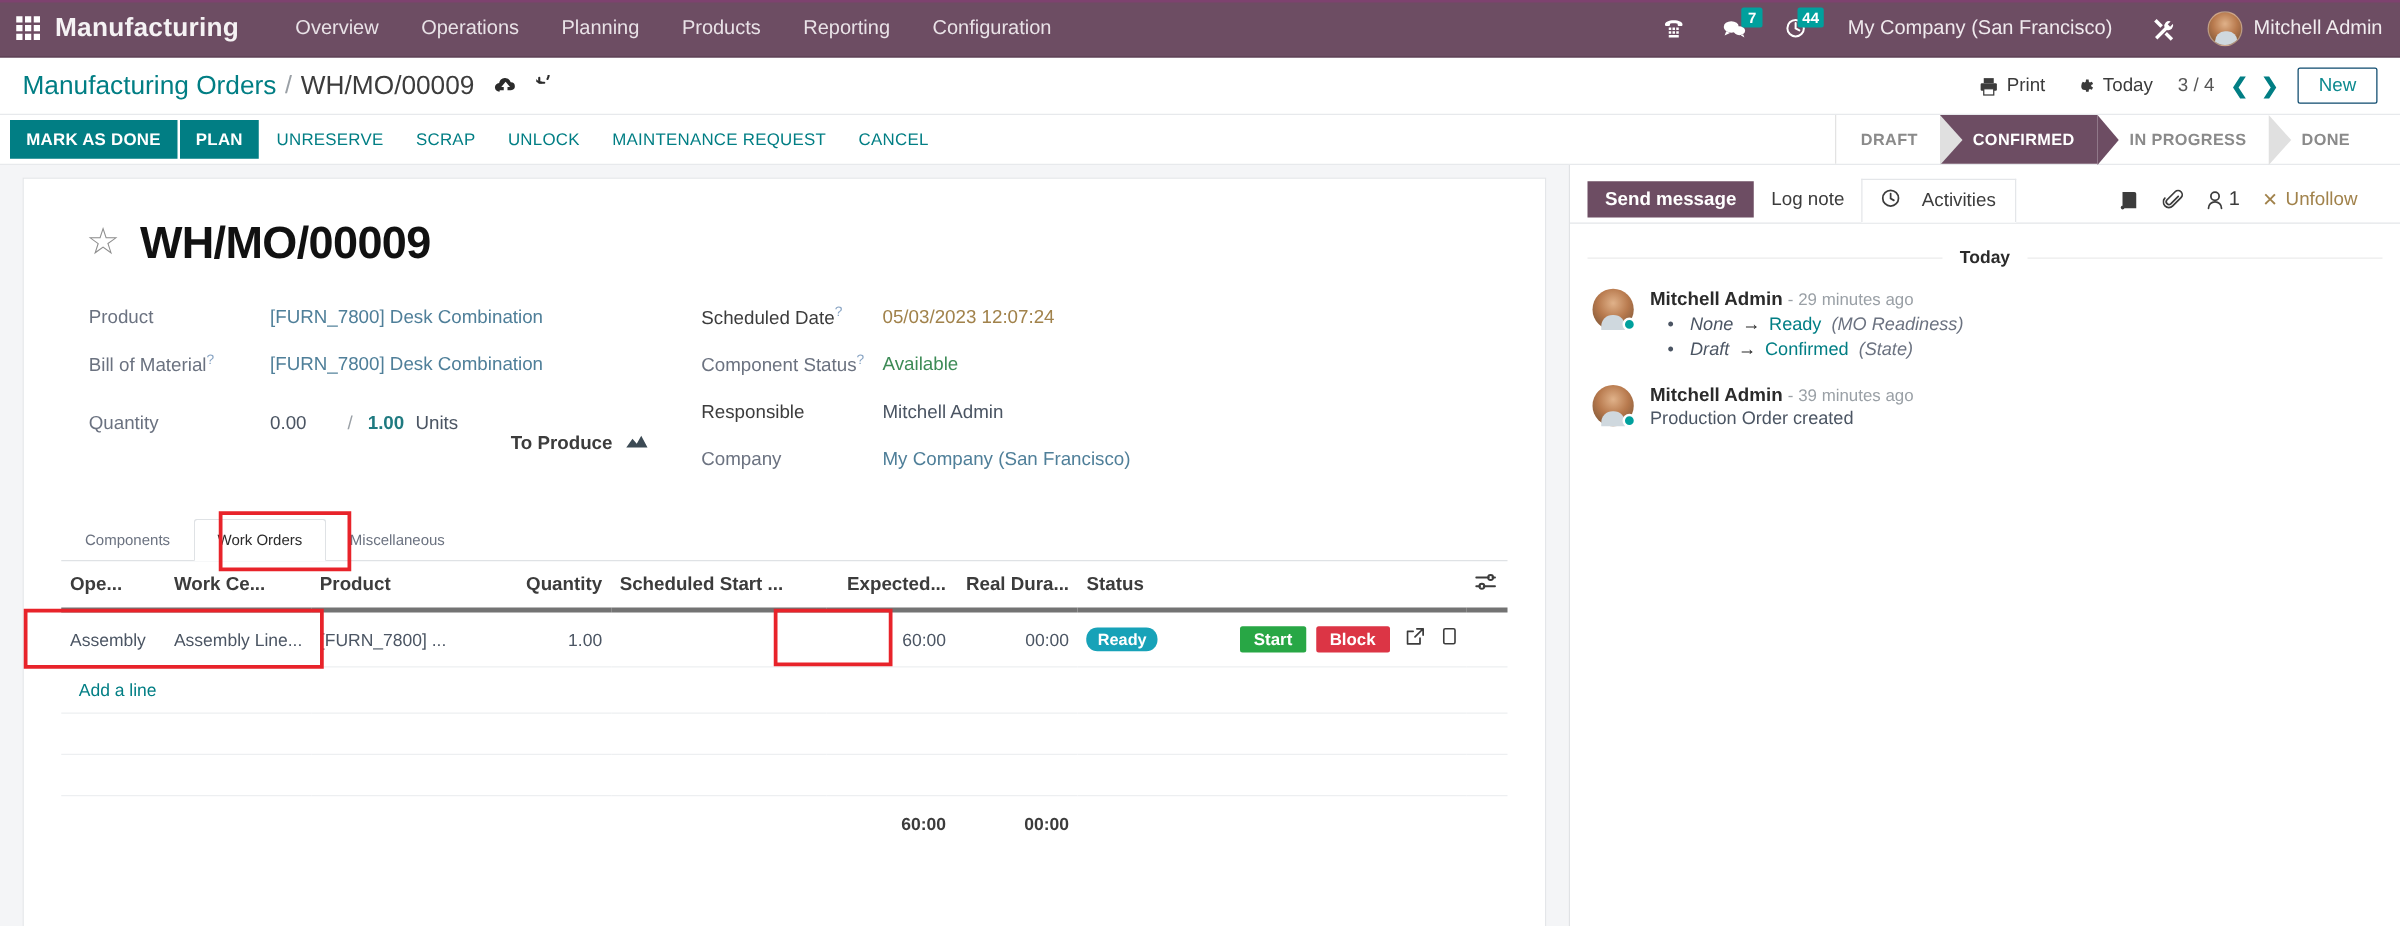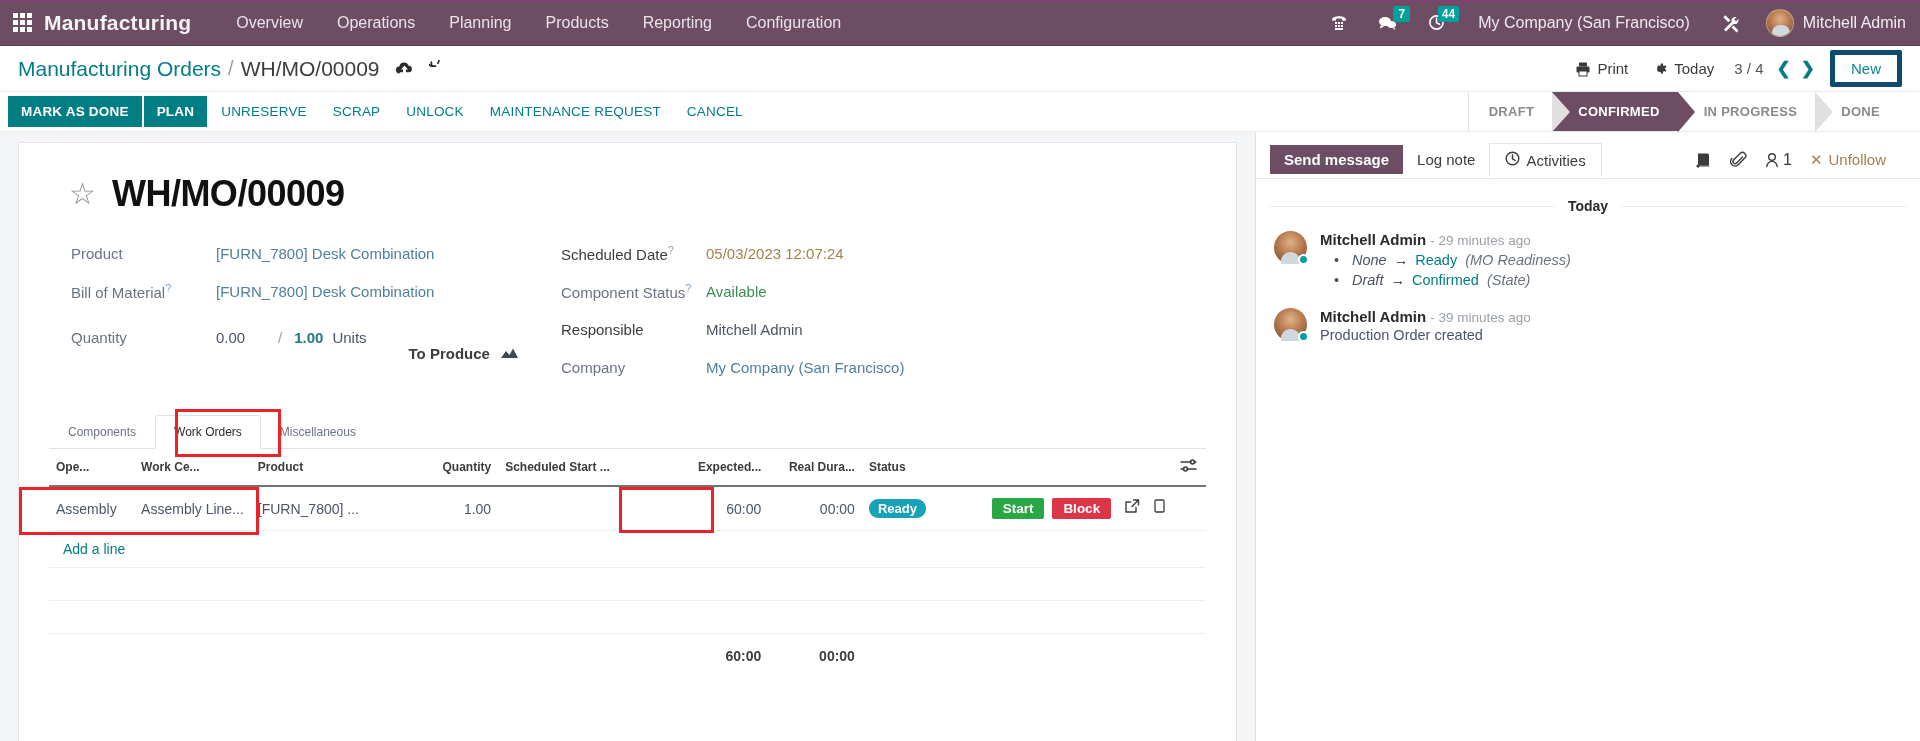--- a/index.html
+++ b/index.html
@@ -64,21 +64,21 @@
   .bc-current { color: #3c3c3c; }
   .cp-icon { margin-left: 15px; color: #2b2b2b; font-size: 15px; cursor: pointer; display:flex; align-items:center;}
   .cp-right { margin-left: auto; display: flex; align-items: center; gap: 0px; }
   .cp-btn {
     display: flex; align-items: center; gap: 6px;
     font-size: 15px; color: #3b3b3b; padding: 4px 12px; cursor: pointer;
   }
   .pager { font-size: 15px; color: #555; margin: 0 8px; }
   .pager-arrow { color: #017e84; font-size: 17px; font-weight: 700; padding: 0 5px; cursor: pointer; }
   .new-btn {
-    border: 5px solid #0c4a6e; color: #0d8a8f; background: #fff;
+    border: 1px solid #0c4a6e; color: #0d8a8f; background: #fff;
     padding: 5px 16px; font-size: 15px; cursor: pointer; margin-left: 10px;
     border-radius: 2px;
   }
 
   
   .statusbar-row {
     height: 40px; background: #fff; display: flex; align-items: stretch;
     border-bottom: 1px solid #e7e9ec;
   }
   .action-buttons { display: flex; align-items: stretch; text-align: center; }
@@ -161,22 +161,22 @@
   }
   .tab.active { color: #2b2b2b; background: #fff; border-color: #dfe2e5 #dfe2e5 #fff; }
   .tab-highlight {
     position: absolute; border: 3px solid #e8232a; pointer-events: none;
     left: 126px; top: -6px; width: 106px; height: 48px;
   }
 
   
   .list-table { width: 100%; border-collapse: collapse; }
   .list-table th {
-    font-size: 12px; font-weight: 700; color: #3c3c3c; text-align: left;
-    padding: 9px 7px; border-bottom: 2px solid #737373; white-space: nowrap;
+    font-size: 15px; font-weight: 700; color: #3c3c3c; text-align: left;
+    padding: 9px 7px; border-bottom: 4px solid #737373; white-space: nowrap;
   }
   .list-table th.num, .list-table td.num { text-align: right; }
   .list-table td {
     font-size: 14px; color: #4b5563; padding: 11px 7px;
     border-bottom: 1px solid #edeff1; white-space: nowrap;
   }
   .opt-col { width: 34px; text-align: right; }
   .badge-ready {
     background: #17a2b8; color: #fff; font-size: 13px; font-weight: 600;
     padding: 2px 9px; border-radius: 9px; display: inline-block;
@@ -204,21 +204,21 @@
   .chatter-top {
     display: flex; align-items: center; padding: 9px 30px 0 14px;
     border-bottom: 1px solid #e4e6e9; height: 47px;
   }
   .ch-btn {
     font-size: 15px; padding: 6px 14px; cursor: pointer; color: #3c3c3c;
   }
   .ch-btn.primary { background: #6d4d63; color: #fff; font-weight: 700; }
   .ch-btn.bordered {
     border: 1px solid #e4e6e9; border-bottom-color: #fff; margin-bottom: -1px;
-    display: flex; align-items: center; gap: 6px; padding: 7px 15px;
+    display: flex; align-items: center; gap: 17px; padding: 7px 15px;
   }
   .ch-right { margin-left: auto; display: flex; align-items: center; gap: 18px; padding-right: 4px;}
   .ch-ic { color: #3c3c3c; font-size: 16px; cursor: pointer; display:flex; align-items:center; gap:3px;}
   .unfollow { color: #a1824b; font-size: 15px; cursor: pointer; display: flex; align-items: center; gap: 6px; }
 
   .today-sep { text-align: center; margin: 18px 0 10px 0; position: relative; }
   .today-sep span { background: #fff; padding: 0 14px; font-size: 14px; font-weight: 700; color: #2b2b2b; position: relative; z-index:2;}
   .today-sep::before { content:""; position:absolute; left:14px; right:14px; top:50%; height:1px; background:#ececec; z-index:1;}
 
   .msg { display: flex; padding: 6px 18px 10px 18px; }

